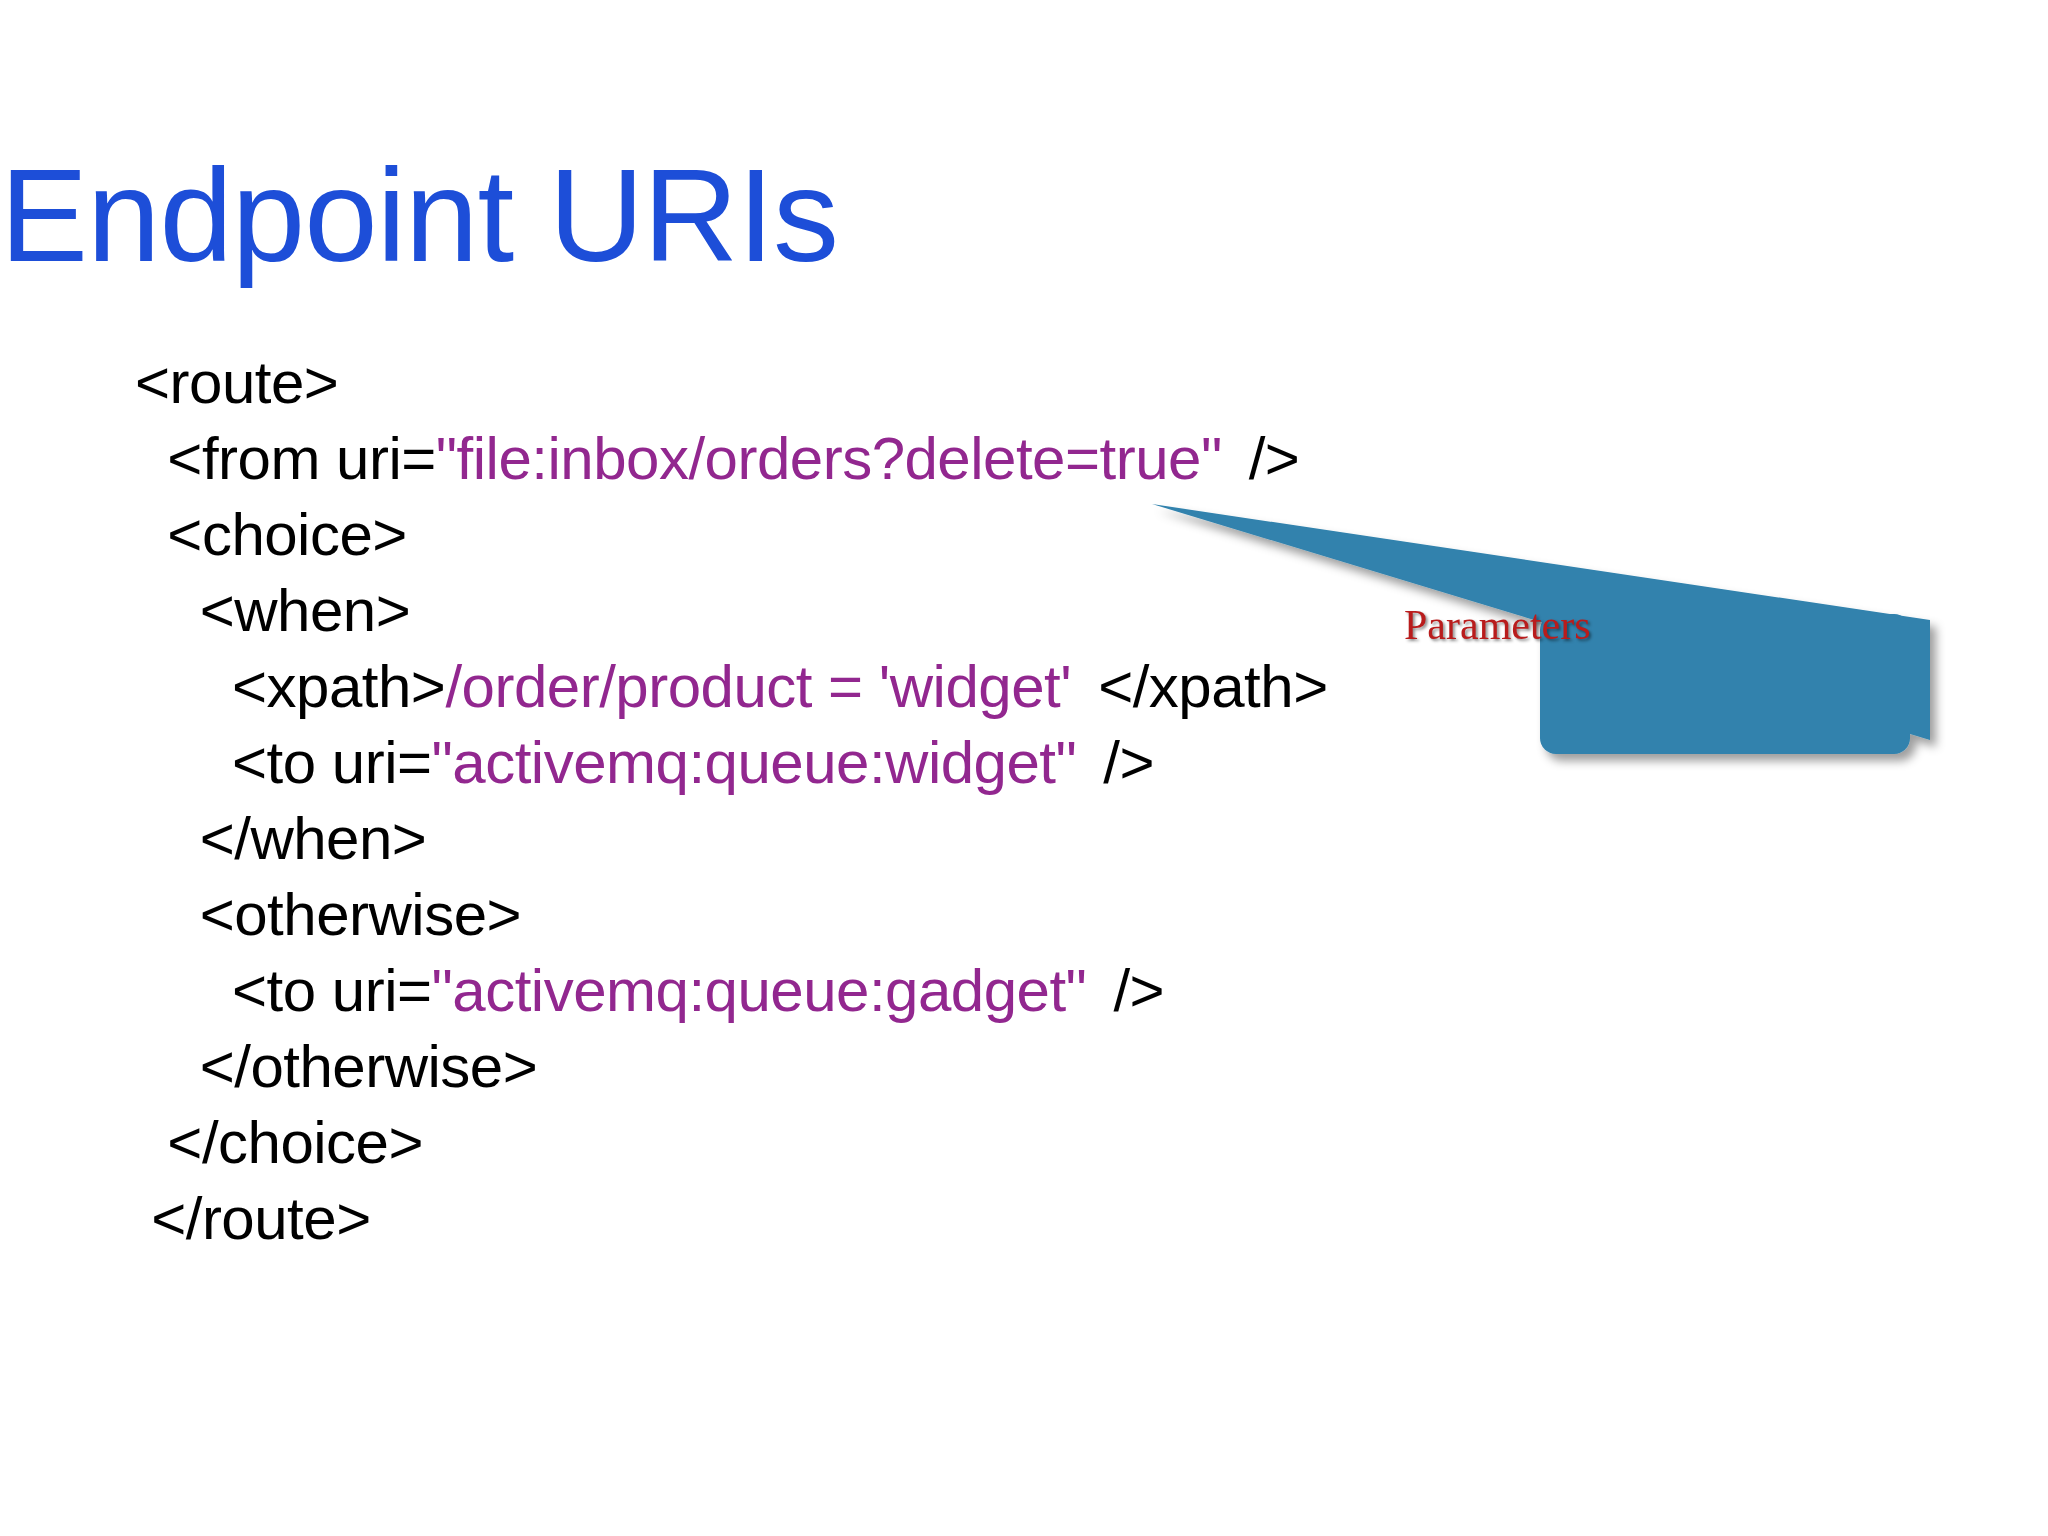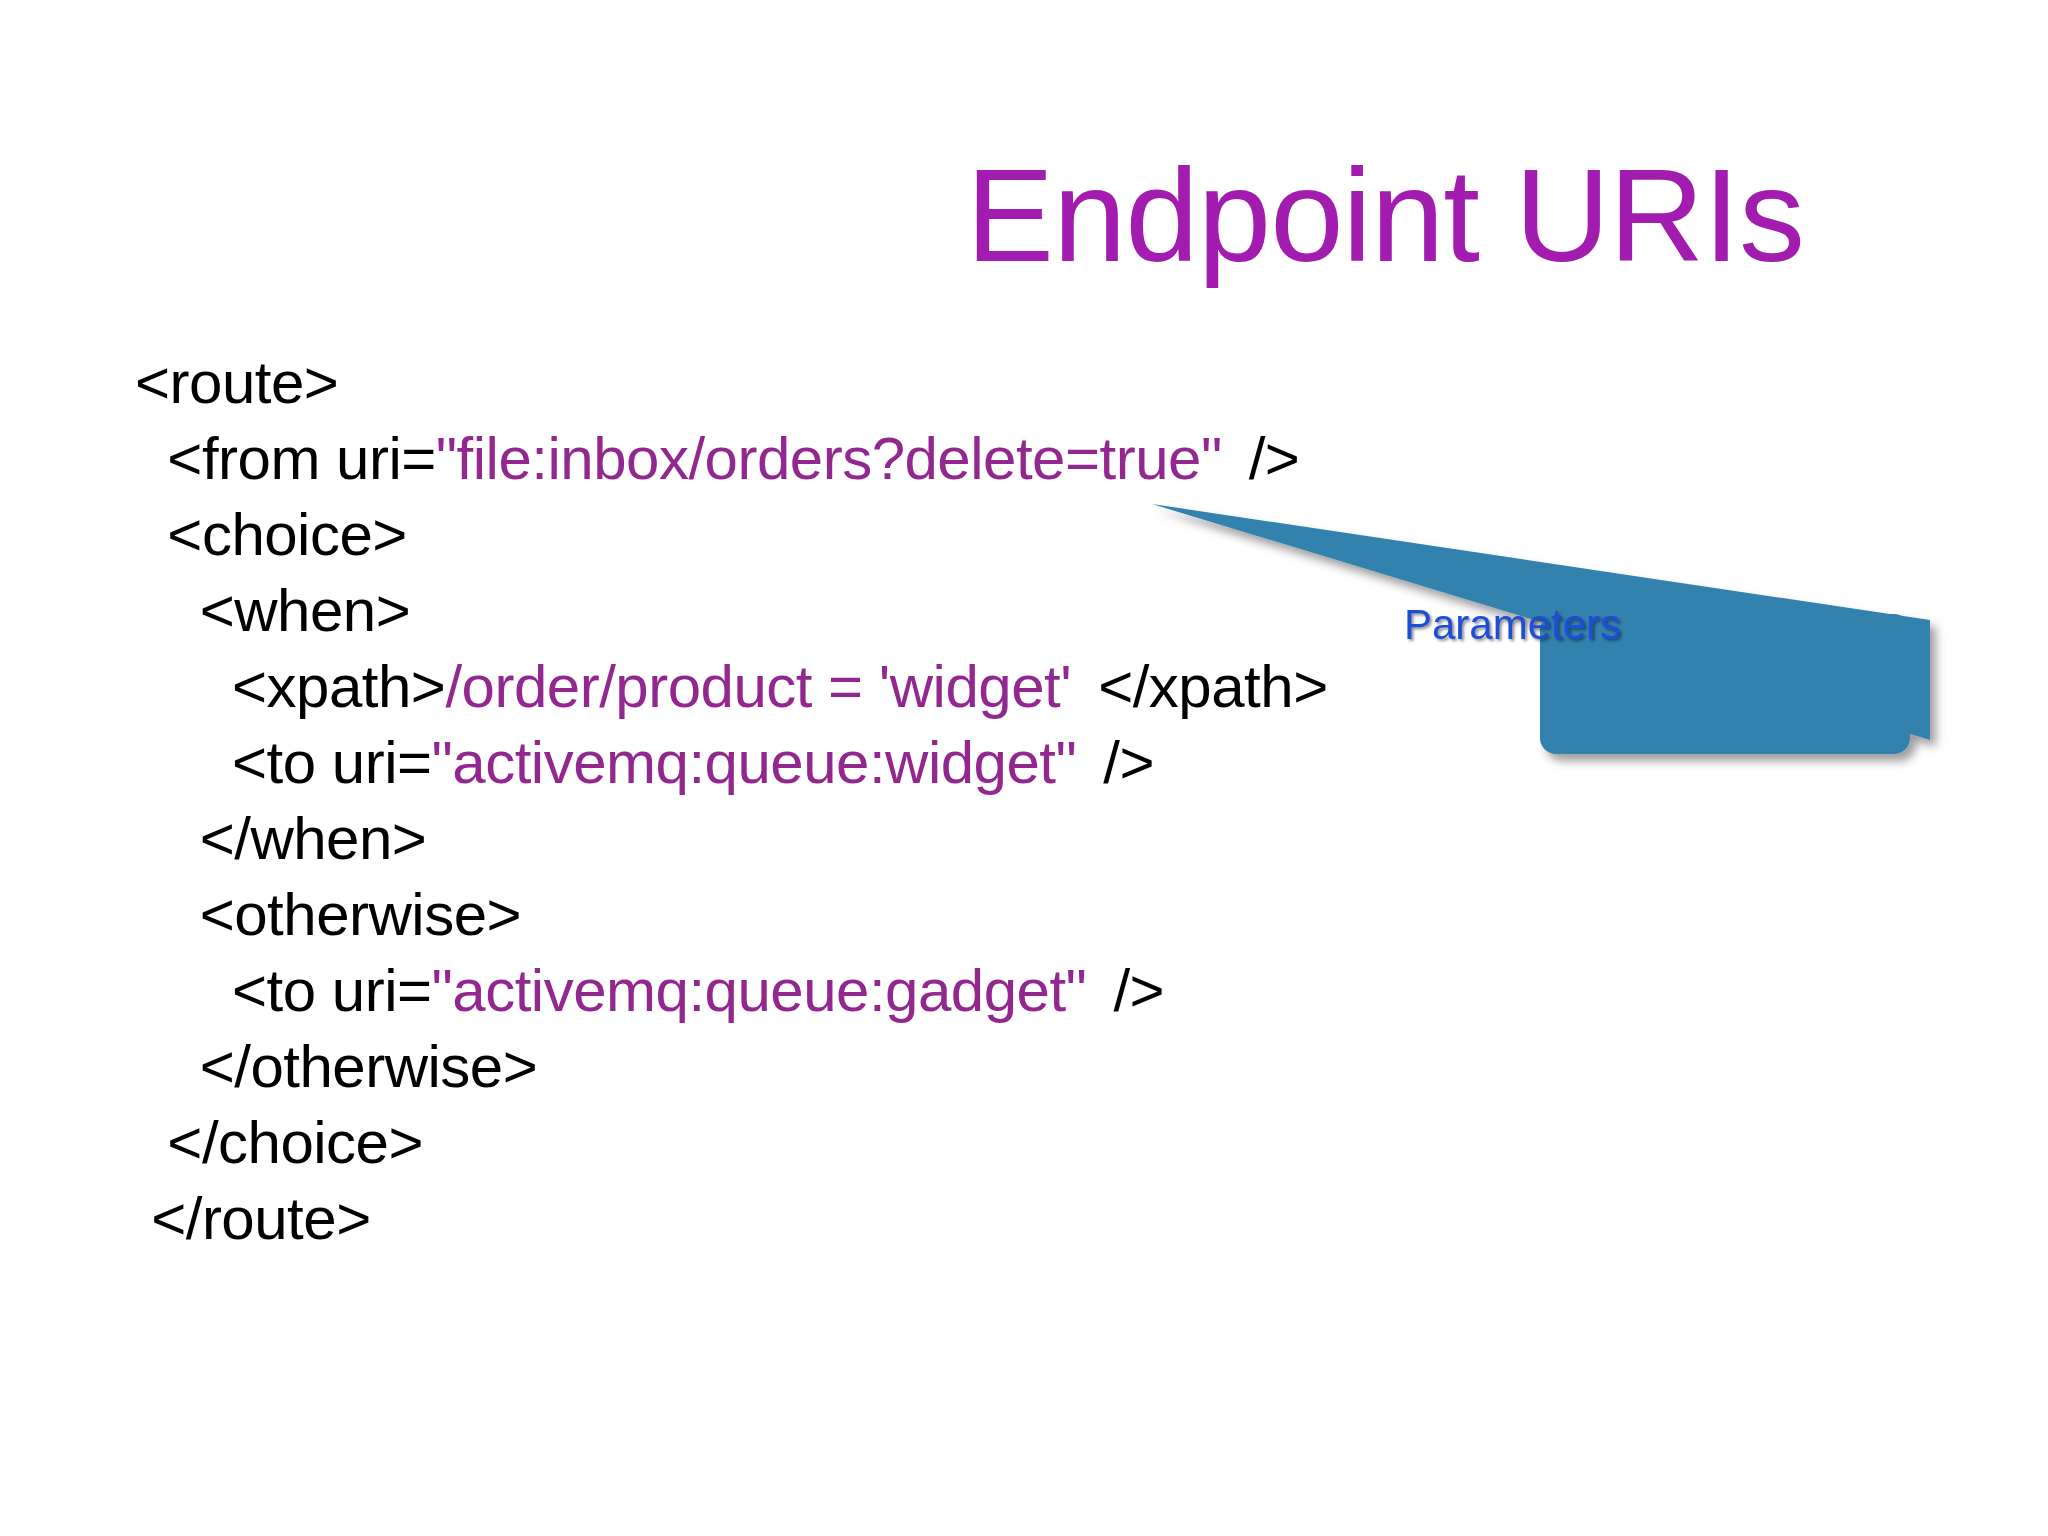--- a/index.html
+++ b/index.html
@@ -22,25 +22,25 @@
     height: 1536px;
     background: #ffffff;
   }
 
   
   #slide-title {
     position: absolute;
     left: 0;
     top: 150px;
     width: 1804px;
-    text-align: right;
+    text-align: left;
     font-size: 132px;
     line-height: 1.0;
     font-weight: normal;
-    color: #a21caf;
+    color: #1d4ed8;
     letter-spacing: -1px;
     white-space: nowrap;
   }
 
   
   #code-block {
     position: absolute;
     left: 108px;
     top: 345px;
     width: 1500px;
@@ -94,15 +94,15 @@
       </filter>
     </defs>
     <g filter="url(#calloutShadow)">
 
       <polygon id="callout-pointer" points="1152,504 1930,620 1930,740" fill="#3182ad"></polygon>
 
       <rect id="callout-body" x="1540" y="614" width="370" height="140" rx="16" ry="16" fill="#3182ad"></rect>
     </g>
   </svg>
 
-  <div id="callout-label" style="color: #1d4ed8;">Parameters</div>
+  <div id="callout-label" style="color: #b91c1c; font-family: Liberation Serif, serif;">Parameters</div>
 
 </div>
 
 </body></html>

